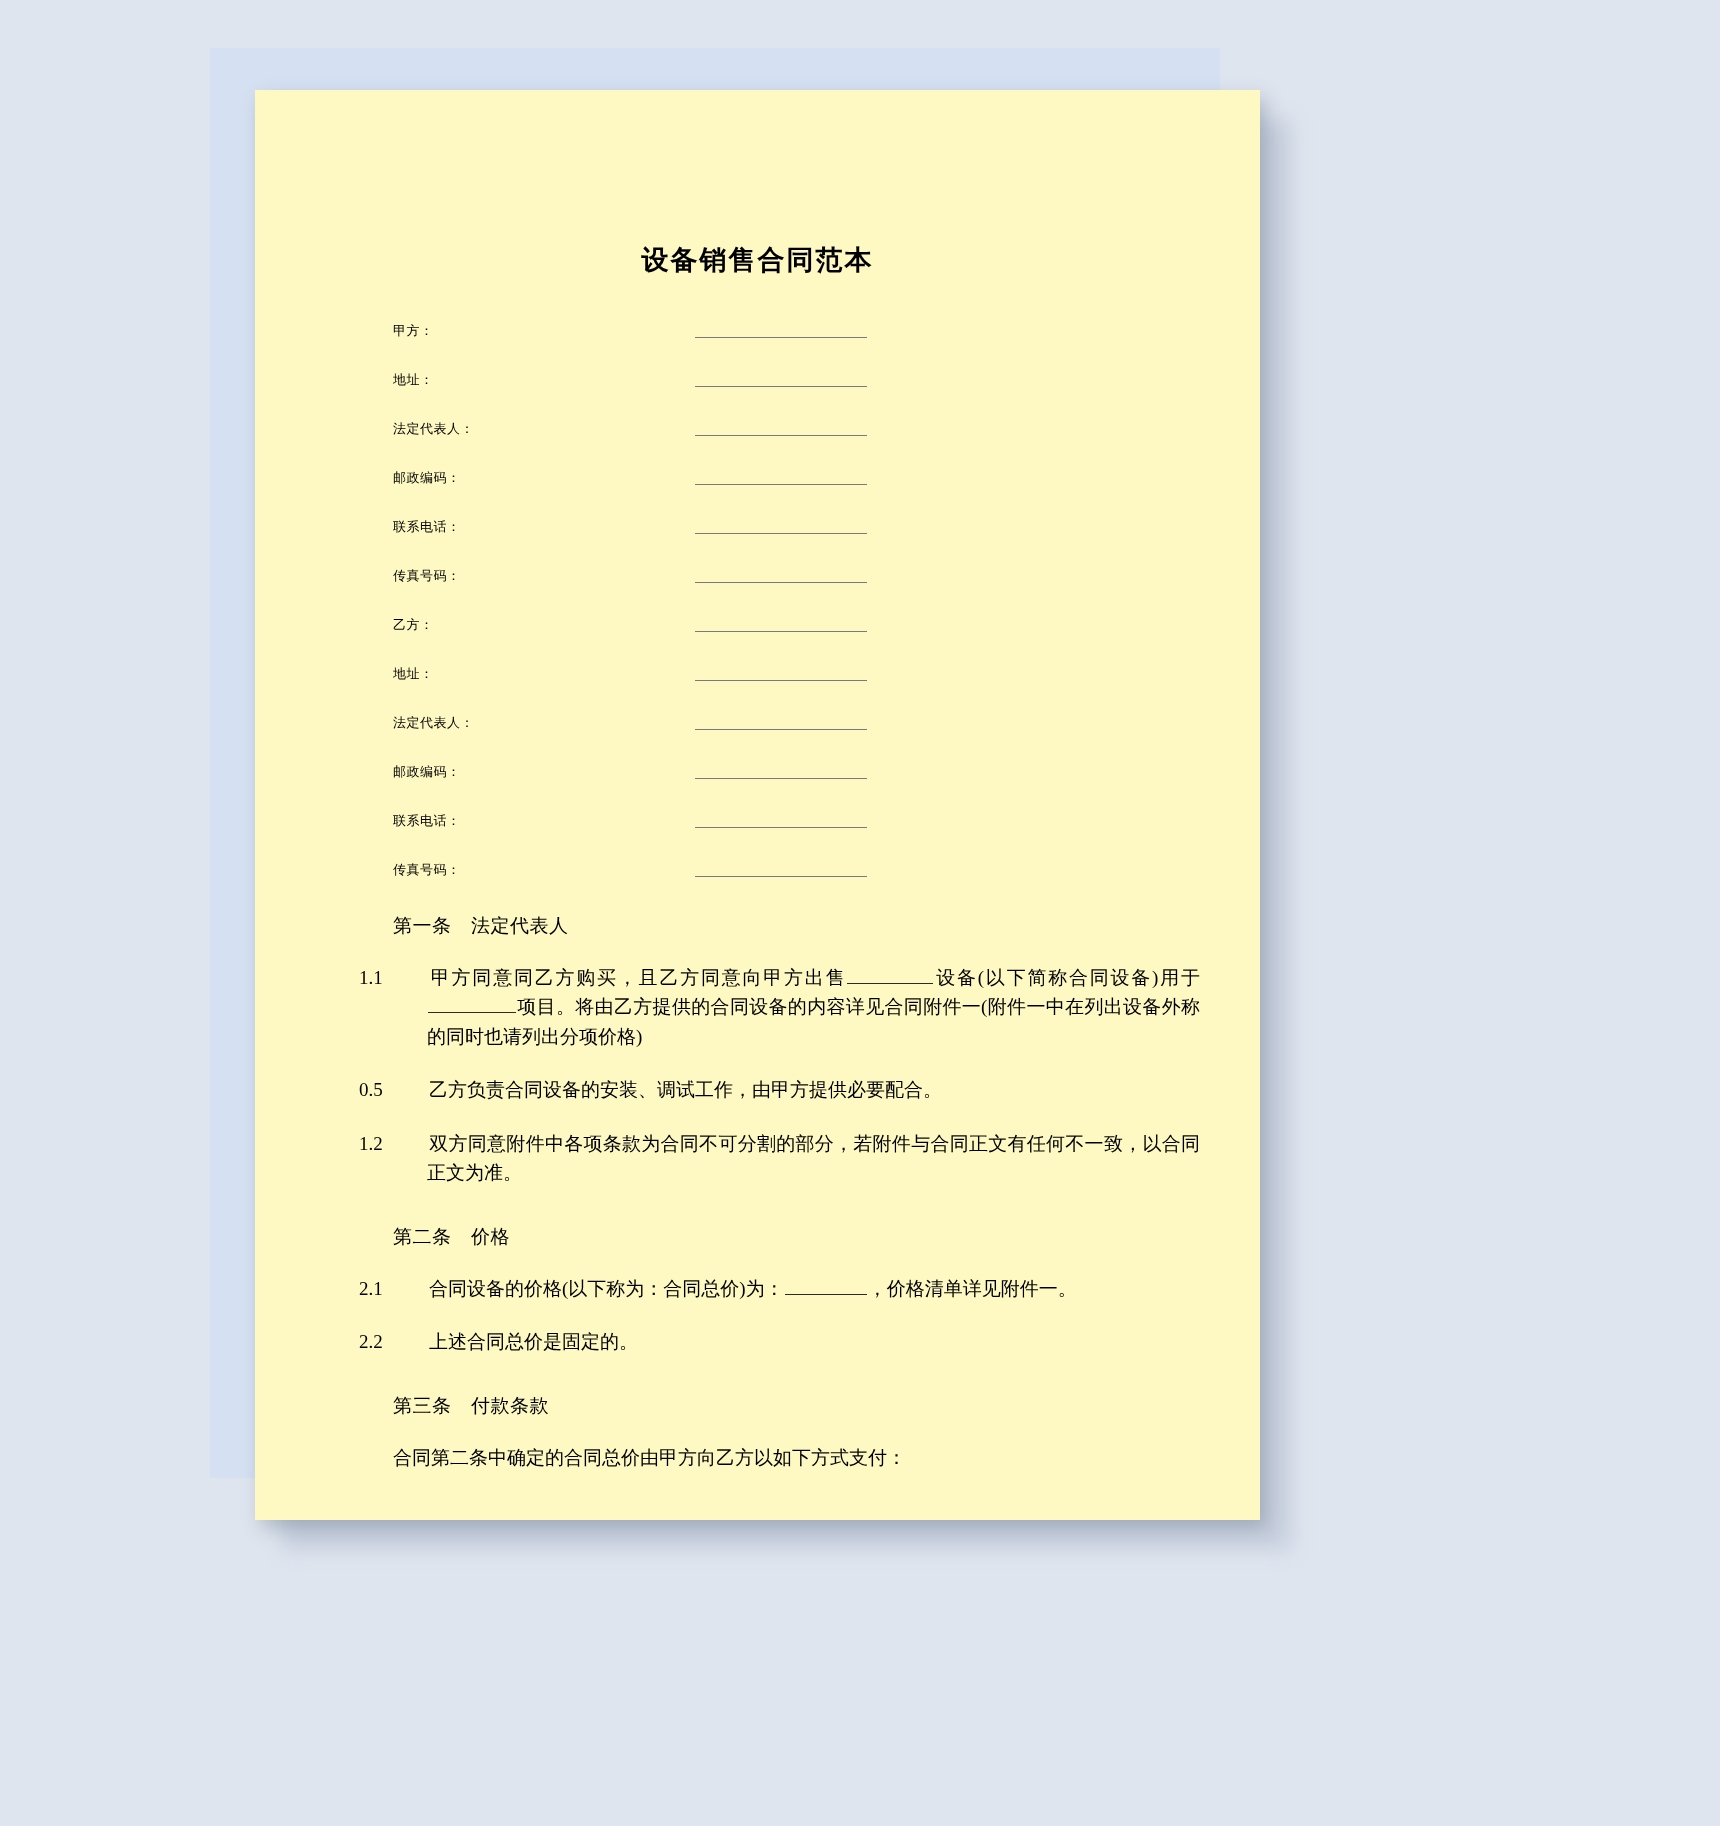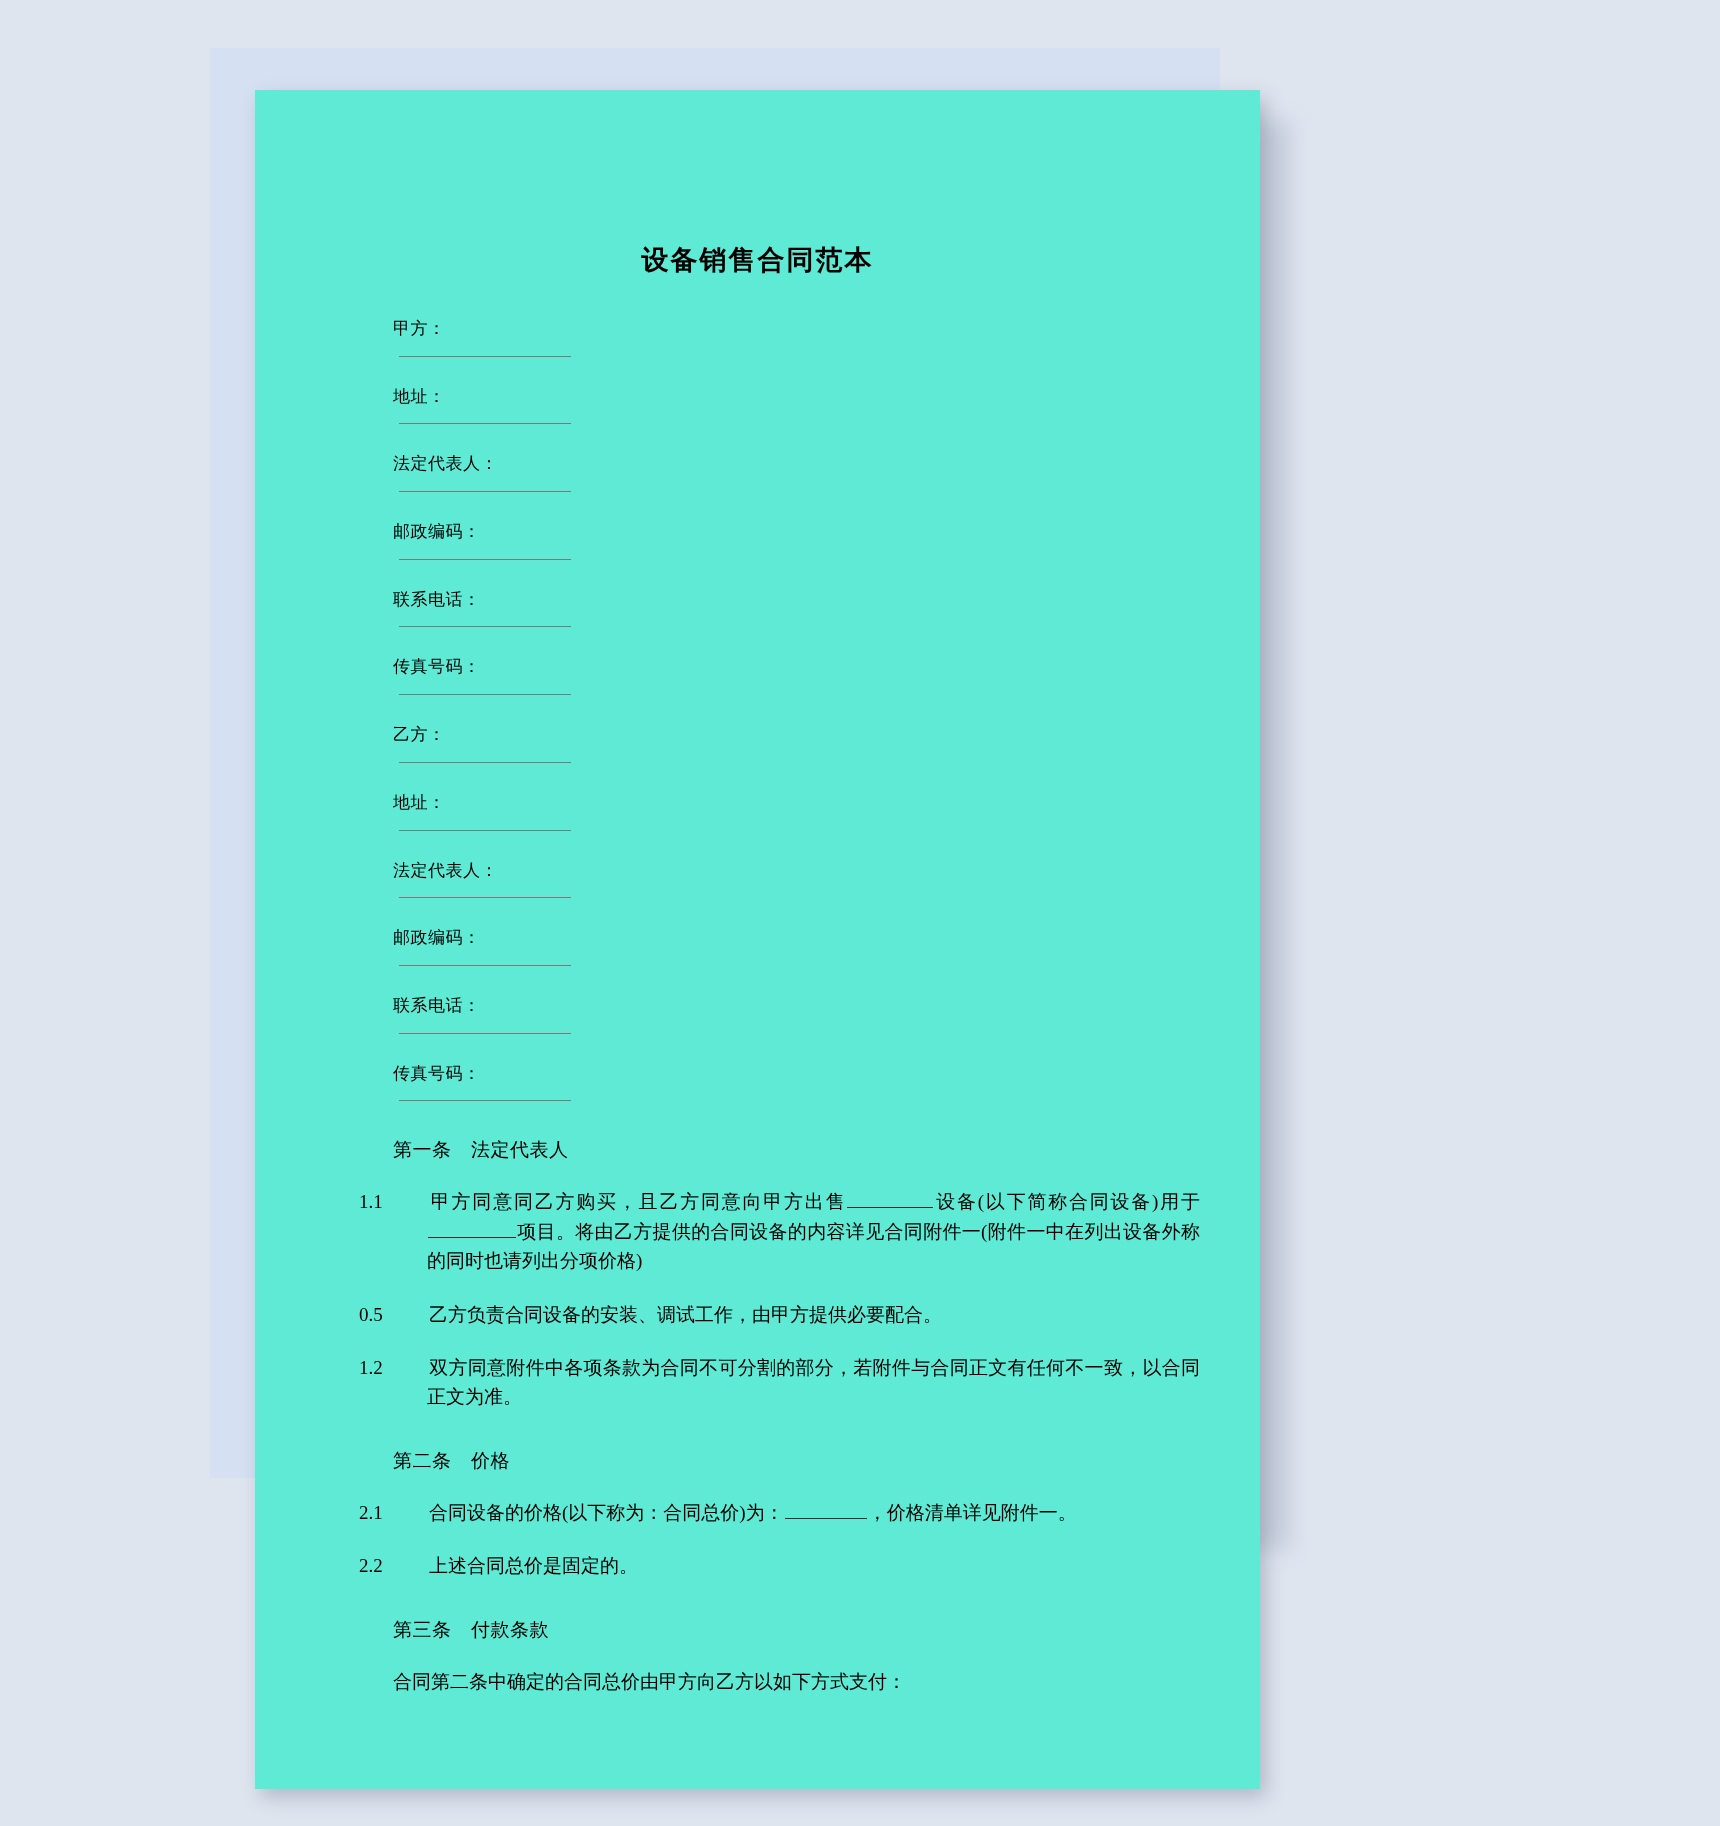--- a/index.html
+++ b/index.html
@@ -43,22 +43,22 @@
     filter: blur(10px);
     opacity: .85;
   }
 
   
   .sheet-front {
     position: absolute;
     left: 255px;
     top: 90px;
     width: 1005px;
-    height: 1699px;
-    background: #5eead4;
+    height: 1430px;
+    background: #fef9c3;
     box-shadow: 6px 8px 18px rgba(70, 85, 110, .30);
   }
 
   
   .doc {
     position: absolute;
     left: 0;
     top: 0;
     width: 1005px;
     height: 1430px;
@@ -79,26 +79,25 @@
   }
 
   .body-block {
     padding: 0 60px 0 138px;
     box-sizing: border-box;
   }
 
   
   .form-row {
     display: flex;
-    align-items: flex-start;
-    font-size: 17px;
+    align-items: flex-end;
+    font-size: 13px;
     line-height: 1.1;
     margin-top: 31px;
     white-space: nowrap;
-    flex-direction: column;
   }
   .form-row:first-child { margin-top: 42px; }
 
   .form-label {
     flex: 0 0 auto;
     letter-spacing: .5px;
   }
   .form-rule {
     flex: 0 0 auto;
     width: 172px;

